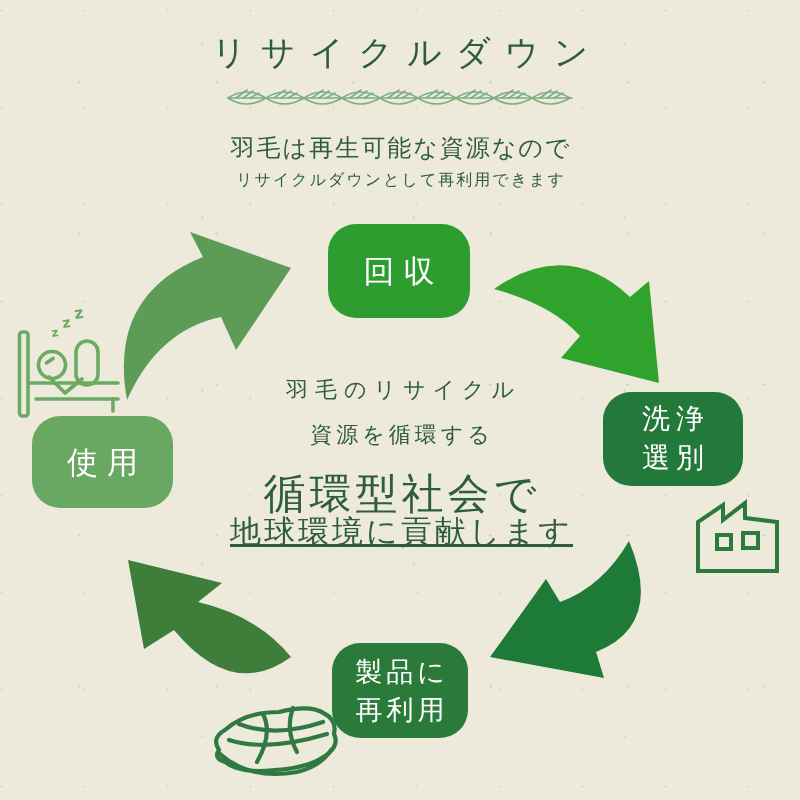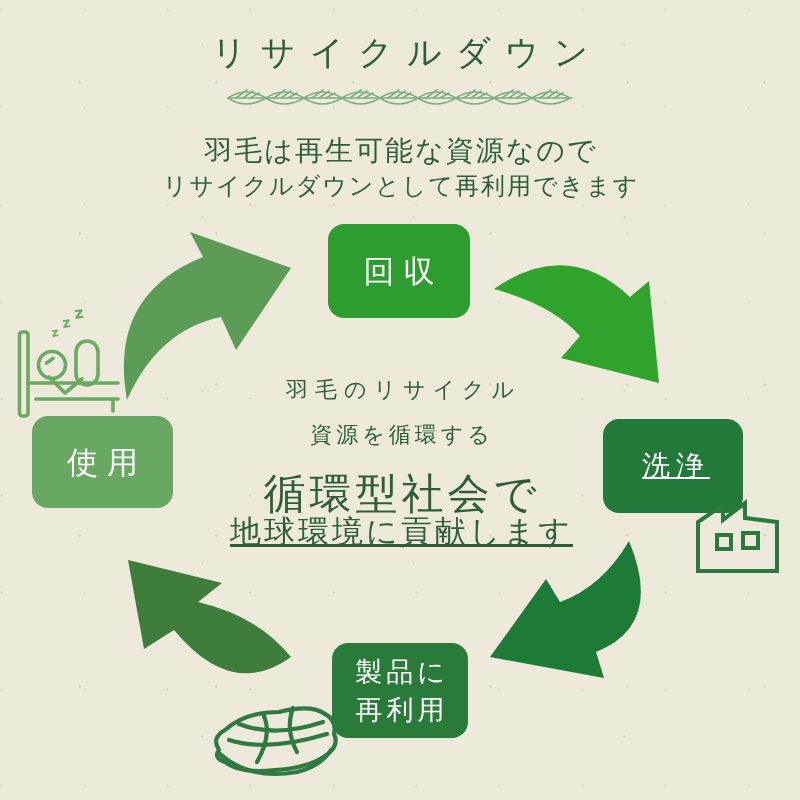--- a/index.html
+++ b/index.html
@@ -13,34 +13,34 @@
       radial-gradient(rgba(160,150,120,.18) 1px, transparent 1.3px),
       radial-gradient(rgba(100,95,70,.12) 1.2px, transparent 1.6px);
     background-size:137px 151px, 83px 97px, 211px 173px;
     background-position:11px 7px, 43px 59px, 97px 131px;
     font-family:"DejaVu Serif","Liberation Serif",serif;
     color:var(--text,#2E5D3C);
   }
   .ctr{position:absolute;left:0;width:800px;text-align:center;margin:0;}
   #title{top:30px;font-size:34px;font-weight:500;letter-spacing:14px;text-indent:14px;}
   #divider{position:absolute;left:226px;top:85px;}
-  #sub1{top:132px;font-size:28px;letter-spacing:2px;text-indent:2px;}
-  #sub2{top:170px;font-size:24px;letter-spacing:2px;text-indent:2px;}
+  #sub1{top:132px;font-size:24px;letter-spacing:2px;text-indent:2px;}
+  #sub2{top:170px;font-size:16px;letter-spacing:2px;text-indent:2px;}
   #center-heading{top:375px;font-size:22px;letter-spacing:7px;text-indent:7px;}
   #center-line1{top:420px;font-size:22px;letter-spacing:4px;text-indent:4px;}
   #center-line2{top:466px;font-size:42px;letter-spacing:4px;text-indent:4px;}
   #center-line3{top:511px;font-size:31px;letter-spacing:3px;text-indent:3px;text-decoration:underline;}
   .node{
-    position:absolute;border-radius:16px;color:#fff;
+    position:absolute;border-radius:28px;color:#fff;
     display:flex;flex-direction:column;align-items:center;justify-content:center;
     font-family:"DejaVu Sans","Liberation Sans",sans-serif;font-weight:500;
     text-align:center;line-height:1.38;
   }
   #node-collect{left:328px;top:224px;width:142px;height:94px;background:var(--node-collect,#2E9D2F);font-size:31px;letter-spacing:9px;text-indent:9px;}
-  #node-wash{left:603px;top:419px;width:140px;height:94px;background:var(--node-wash,#23793A);font-size:28px;letter-spacing:6px;text-indent:6px;text-decoration:underline;}
+  #node-wash{left:603px;top:392px;width:140px;height:94px;background:var(--node-wash,#23793A);font-size:28px;letter-spacing:6px;text-indent:6px;}
   #node-use{left:32px;top:416px;width:141px;height:92px;background:var(--node-use,#69A862);font-size:31px;letter-spacing:9px;text-indent:9px;}
   #node-reuse{left:332px;top:643px;width:136px;height:95px;background:var(--node-reuse,#2A7A3A);font-size:27px;letter-spacing:4px;text-indent:4px;}
   .abs{position:absolute;}
   svg{display:block;}
   .zzz{font-family:"DejaVu Sans","Liberation Sans",sans-serif;font-weight:700;}
 </style>
 </head>
 <body>
 
 <div id="canvas">
@@ -99,20 +99,21 @@
     <path style="fill:var(--arrow-collect-to-wash,#2FA32C);" d="M 494 289 Q 567 238 630 297 L 649 281 L 659 383 L 561 358 L 580 336 Q 553 305 494 289 Z"></path>
     <path style="fill:var(--arrow-wash-to-reuse,#1E7A37);" d="M 629 541 Q 664 625 596 652 L 604 678 L 490 657 L 546 579 L 560 602 Q 602 587 629 541 Z"></path>
     <path style="fill:var(--arrow-reuse-to-use,#3E7D3A);" d="M 128 560 L 222 583 L 198 602 Q 258 616 291 657 Q 232 700 174 630 L 144 649 Z"></path>
   </svg>
 
   <div id="node-collect" class="node">
     <span>回収</span>
   </div>
   <div id="node-wash" class="node">
     <span>洗浄</span>
+    <span>選別</span>
   </div>
   <div id="node-reuse" class="node">
     <span>製品に</span>
     <span>再利用</span>
   </div>
   <div id="node-use" class="node">
     <span>使用</span>
   </div>
 
   <p id="center-heading" class="ctr">羽毛のリサイクル</p>

